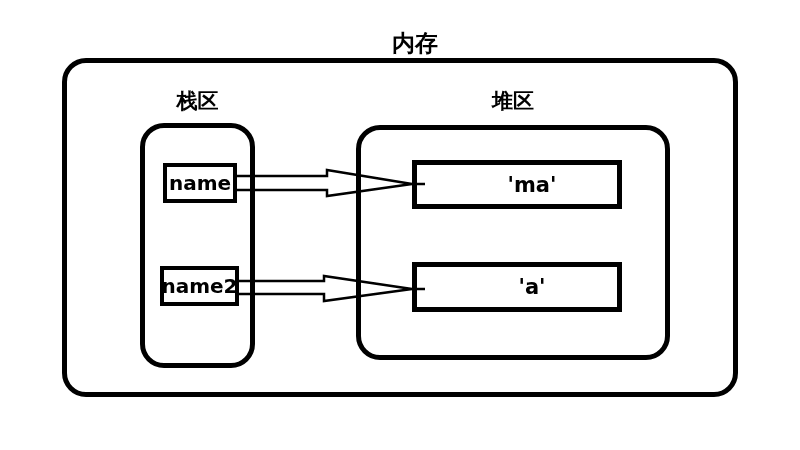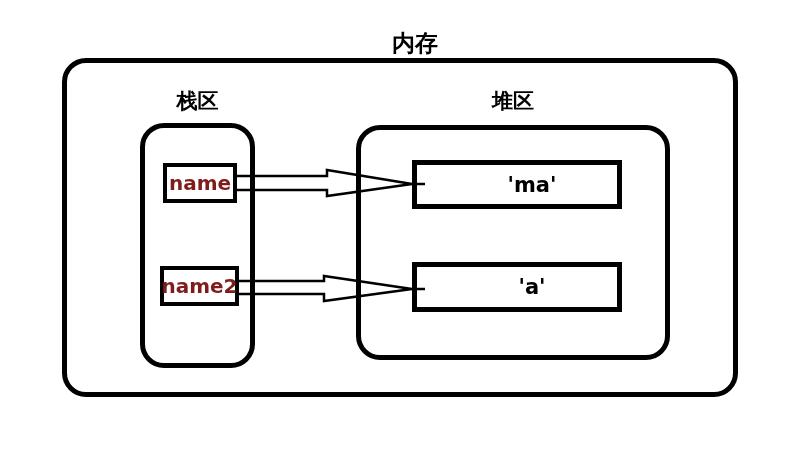--- a/index.html
+++ b/index.html
@@ -66,21 +66,21 @@
   }
   .var-box {
     border: 4px solid #000000;
     box-sizing: border-box;
     background: #ffffff;
     display: flex;
     align-items: center;
     justify-content: center;
     font-size: 20px;
     font-weight: bold;
-    color: #7f1d1d;
+    color: #000000;
   }
   .var-name  { left: 163px; top: 163px; width: 74px; height: 40px; }
   .var-name2 { left: 160px; top: 266px; width: 79px; height: 40px; }
   .val-box {
     border: 5px solid #000000;
     box-sizing: border-box;
     background: transparent;
     display: flex;
     align-items: center;
     justify-content: center;

